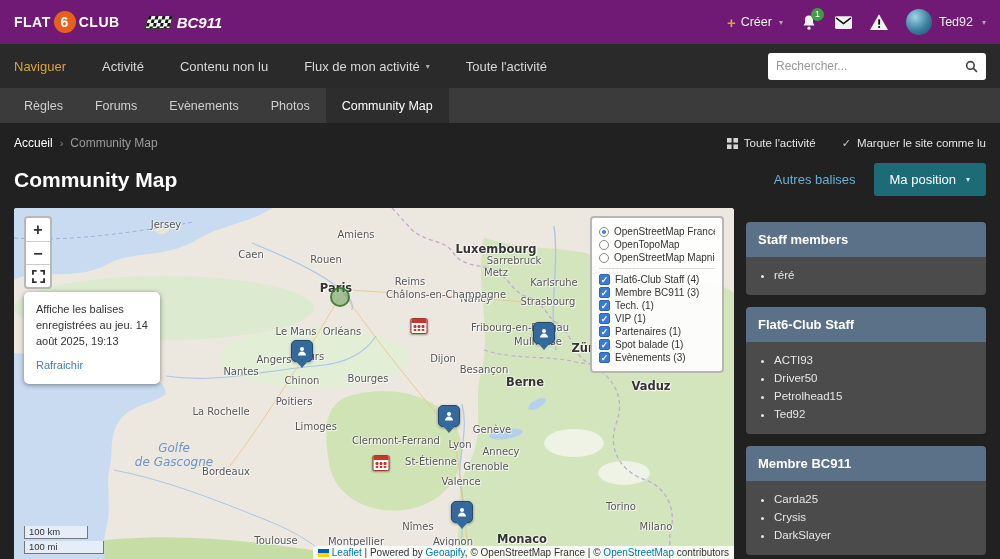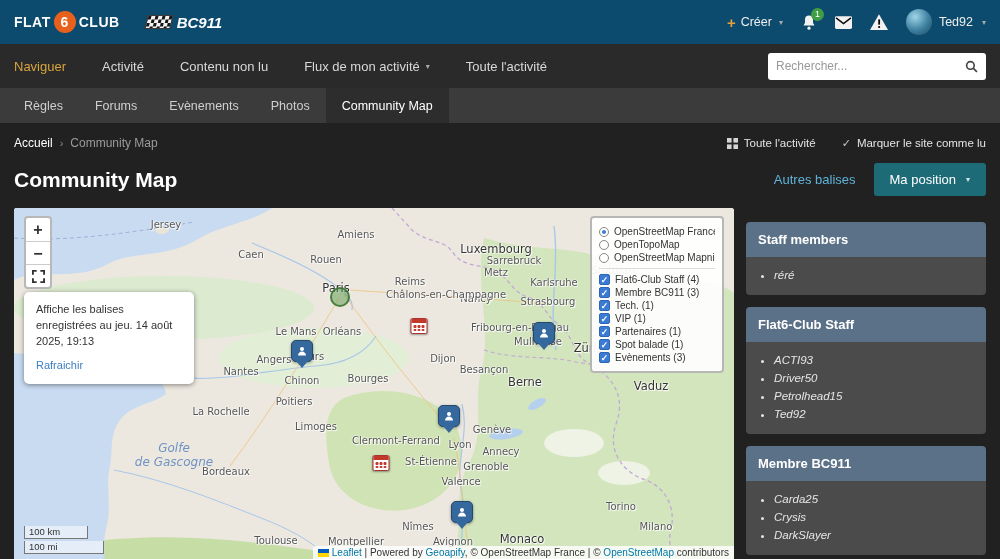--- a/index.html
+++ b/index.html
@@ -2,21 +2,21 @@
 <html><head>
 <meta charset="utf-8">
 <title>Community Map</title>
 <style>
   * { box-sizing: border-box; margin: 0; padding: 0; }
   html, body { width: 1000px; height: 559px; overflow: hidden; }
   body { font-family: "Liberation Sans", sans-serif; background: #212121; }
   a { text-decoration: none; }
 
   
-  .topbar { height: 44px; background: #0c4a6e; display: flex; align-items: center; padding: 0 14px; gap: 26px; }
+  .topbar { height: 44px; background: #701a75; display: flex; align-items: center; padding: 0 14px; gap: 26px; }
   .logo-f6c { display: flex; align-items: center; gap: 2px; color: #fff; font-weight: bold; font-size: 14px; letter-spacing: .5px; cursor: pointer; }
   .l6 { width: 22px; height: 22px; border-radius: 50%; background: #e8611c; color: #fff; display: flex; align-items: center; justify-content: center; font-size: 14px; font-weight: bold; margin: 0 1px; }
   .logo-bc { color: #fff; font-style: italic; font-weight: bold; font-size: 15px; display: flex; align-items: center; gap: 5px; cursor: pointer; }
   .flag { width: 26px; height: 14px; background-image: conic-gradient(#f2f2f2 25%, #151515 0 50%, #f2f2f2 0 75%, #151515 0); background-size: 7px 7px; transform: skewX(-14deg); border: 1px solid #3a3a3a; }
   .top-actions { margin-left: auto; display: flex; align-items: center; gap: 18px; color: #eee; font-size: 12.5px; }
   .create { display: flex; align-items: center; gap: 5px; cursor: pointer; color: #eee; }
   .plus { color: #e0a23c; font-weight: bold; font-size: 15px; }
   .caret { font-size: 8px; color: #aaa; margin-left: 2px; }
   .icon-btn { position: relative; display: flex; cursor: pointer; }
   .badge { position: absolute; top: -6px; right: -7px; min-width: 13px; height: 13px; border-radius: 7px; background: #3f9e43; color: #fff; font-size: 9px; line-height: 13px; text-align: center; padding: 0 2px; }
@@ -59,30 +59,30 @@
   
   .content { display: flex; padding: 0 14px; gap: 12px; }
   .main-col { width: 720px; flex: 0 0 auto; }
 
   
   .mapwrap { position: relative; width: 720px; height: 352px; background: #ece8df; overflow: hidden; border-radius: 3px; }
   .terrain { position: absolute; inset: 0; }
   #map-labels { position: absolute; inset: 0; pointer-events: none; }
   #map-markers { position: absolute; inset: 0; }
   .mlabel { position: absolute; transform: translate(-50%, -50%); font-family: "DejaVu Sans", sans-serif; font-size: 10px; color: #555; white-space: nowrap; text-shadow: 0 0 2px #fff, 0 0 2px #fff, 1px 1px 1px #fff; }
-  .mlabel.capital { font-size: 11.5px; font-weight: normal; color: #333; }
+  .mlabel.capital { font-size: 11.5px; font-weight: bold; color: #333; }
   .mlabel.water { color: #6f93c4; font-style: italic; font-size: 12px; text-shadow: none; }
 
   .lf-ctl { background: #fff; border: 2px solid rgba(0,0,0,.28); border-radius: 4px; }
   .zoomctl { position: absolute; top: 8px; left: 10px; width: 28px; }
   .zoom-btn { display: block; width: 24px; height: 23px; text-align: center; line-height: 23px; font-size: 16px; font-weight: bold; color: #333; cursor: pointer; }
   .zb2 { border-top: 1px solid #ccc; }
   .fs-btn { display: flex; align-items: center; justify-content: center; width: 24px; height: 23px; border-top: 1px solid #ccc; cursor: pointer; }
 
-  .map-popup { position: absolute; left: 10px; top: 84px; width: 170px; background: #fff; border-radius: 5px; box-shadow: 0 1px 5px rgba(0,0,0,.45); padding: 10px 12px; font-size: 11px; color: #333; line-height: 1.45; }
+  .map-popup { position: absolute; left: 10px; top: 84px; width: 136px; background: #fff; border-radius: 5px; box-shadow: 0 1px 5px rgba(0,0,0,.45); padding: 10px 12px; font-size: 11px; color: #333; line-height: 1.45; }
   .refresh { color: #3a7fc1; margin-top: 8px; display: inline-block; cursor: pointer; }
 
   .layers { position: absolute; top: 8px; right: 10px; width: 134px; background: rgba(255,255,255,.93); padding: 6px 7px; font-size: 10px; color: #333; }
   .layer-row { display: flex; align-items: center; gap: 5px; margin: 2px 0; cursor: pointer; }
   .layer-label { white-space: nowrap; overflow: hidden; }
   .radio { width: 10px; height: 10px; border: 1px solid #888; border-radius: 50%; background: #fff; flex: 0 0 auto; position: relative; }
   .radio.on::after { content: ""; position: absolute; inset: 2px; background: #3a7bd5; border-radius: 50%; }
   .cb { width: 11px; height: 11px; border: 1px solid #888; border-radius: 2px; background: #fff; flex: 0 0 auto; font-size: 9px; font-weight: bold; line-height: 11px; color: #fff; text-align: center; }
   .cb.on { background: #3a7bd5; border-color: #2f66b3; }
   .layer-sep { border-top: 1px solid #ddd; margin: 5px 0; }
@@ -104,21 +104,21 @@
   .cal-top { position: absolute; top: 0; left: 0; right: 0; height: 4px; background: #c0392b; border-radius: 1px 1px 0 0; }
   .cal-body { position: absolute; top: 6px; left: 2px; right: 2px; bottom: 2px; display: grid; grid-template-columns: repeat(3, 1fr); gap: 1px; }
   .cal-body i { background: #c0392b; border-radius: 1px; }
   .pos { position: absolute; transform: translate(-50%, -50%); width: 20px; height: 20px; border-radius: 50%; background: rgba(76,145,60,.45); border: 2px solid rgba(56,115,45,.85); }
 
   
   .sidebar { flex: 1; padding-top: 14px; }
   .sb-group { margin-bottom: 12px; }
   .sb-head { background: #5b7187; color: #fff; font-size: 13px; font-weight: bold; padding: 10px 12px; border-radius: 4px 4px 0 0; }
   .sb-list { background: #4b4b4b; padding: 9px 12px 11px 28px; border-radius: 0 0 4px 4px; list-style: disc; }
-  .sb-item { font-size: 11.5px; color: #e6e6e6; padding: 3px 0; cursor: pointer; font-style: italic; }
+  .sb-item { font-size: 11.5px; color: #e6e6e6; padding: 3px 0; cursor: pointer; }
 </style>
 </head>
 <body>
 
 <header class="topbar">
   <a class="logo-f6c">
     <span>FLAT</span>
     <span class="l6">6</span>
     <span>CLUB</span>
   </a>

